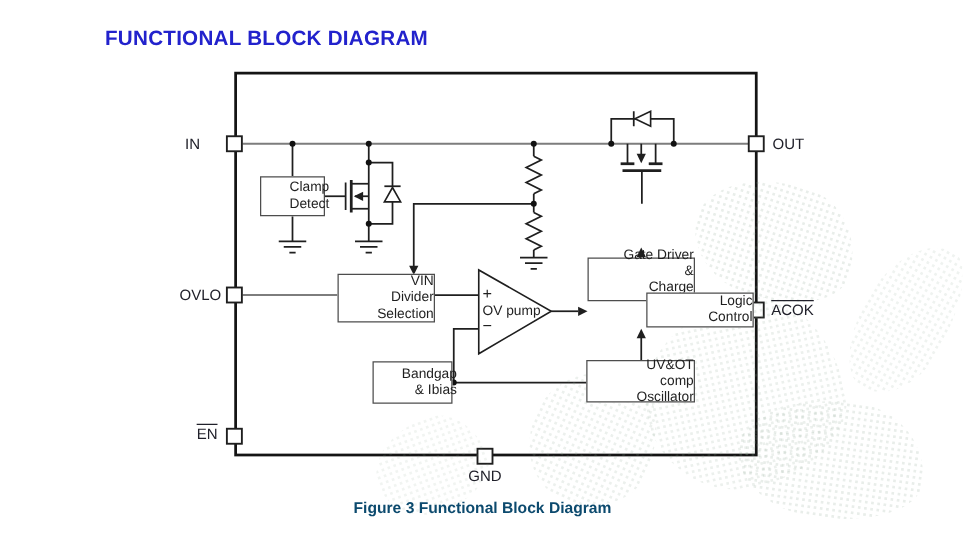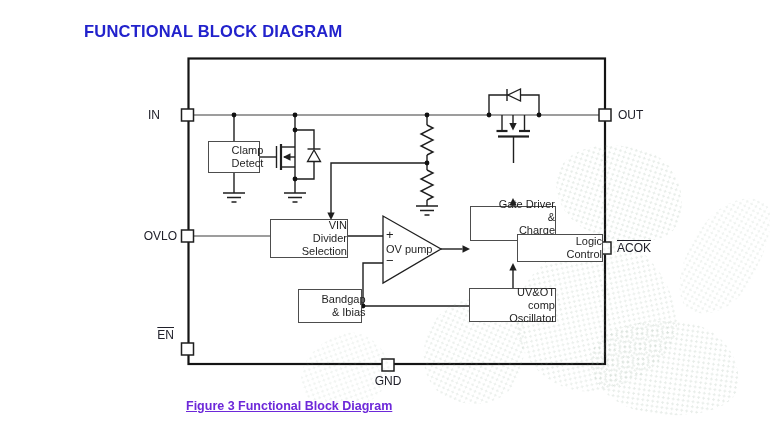--- a/index.html
+++ b/index.html
@@ -37,31 +37,31 @@
   .b-clamp{left:208px;top:141px;width:52px;height:32px;}
   .b-vin{left:270px;top:219px;width:78px;height:39px;}
   .b-bandgap{left:268px;top:289px;width:64px;height:34px;margin-left:30px;}
   .b-gate{left:470px;top:162px;width:86px;height:35px;margin-top:44px;}
   .b-logic{left:470px;top:234px;width:86px;height:28px;margin-left:47px;}
   .b-uvot{left:469px;top:288px;width:87px;height:34px;}
   .pinlbl{position:absolute;font-size:12px;color:#20202a;}
   .ovl{text-decoration:overline;}
   .l-in{left:148px;top:108px;width:26px;text-align:left;}
   .l-ovlo{left:134px;top:229px;width:43px;text-align:right;}
-  .l-en{left:146px;top:328px;width:28px;text-align:right;}
+  .l-en{left:146px;top:340px;width:28px;text-align:right;}
   .l-out{left:618px;top:108px;}
   .l-acok{left:617px;top:241px;}
   .l-gnd{left:366px;top:374px;width:44px;text-align:center;}
   .cmp{position:absolute;color:#1f1f1f;}
   .c-plus{left:386px;top:227px;font-size:13px;}
   .c-lbl{left:386px;top:243px;font-size:11px;}
   .c-minus{left:386px;top:253px;font-size:13px;}
   .caption{
-    position:absolute;left:186px;top:399px;width:400px;
-    font-size:12.5px;font-weight:bold;color:#6d28d9;text-decoration:underline;
+    position:absolute;left:186px;top:399px;width:400px;text-align:center;
+    font-size:12.5px;font-weight:bold;color:#0c4a6e;
   }
   .speck{
     position:absolute;pointer-events:none;
     background-image:radial-gradient(rgba(140,166,146,.55) 1px, transparent 1.4px);
     background-size:5px 5px;
     border-radius:60% 40% 55% 45% / 50% 60% 40% 50%;
   }
   .s1{left:555px;top:145px;width:130px;height:95px;transform:rotate(18deg);opacity:.35;}
   .s2{left:515px;top:240px;width:160px;height:150px;transform:rotate(-12deg);opacity:.3;}
   .s3{left:425px;top:295px;width:100px;height:110px;transform:rotate(25deg);opacity:.3;}

